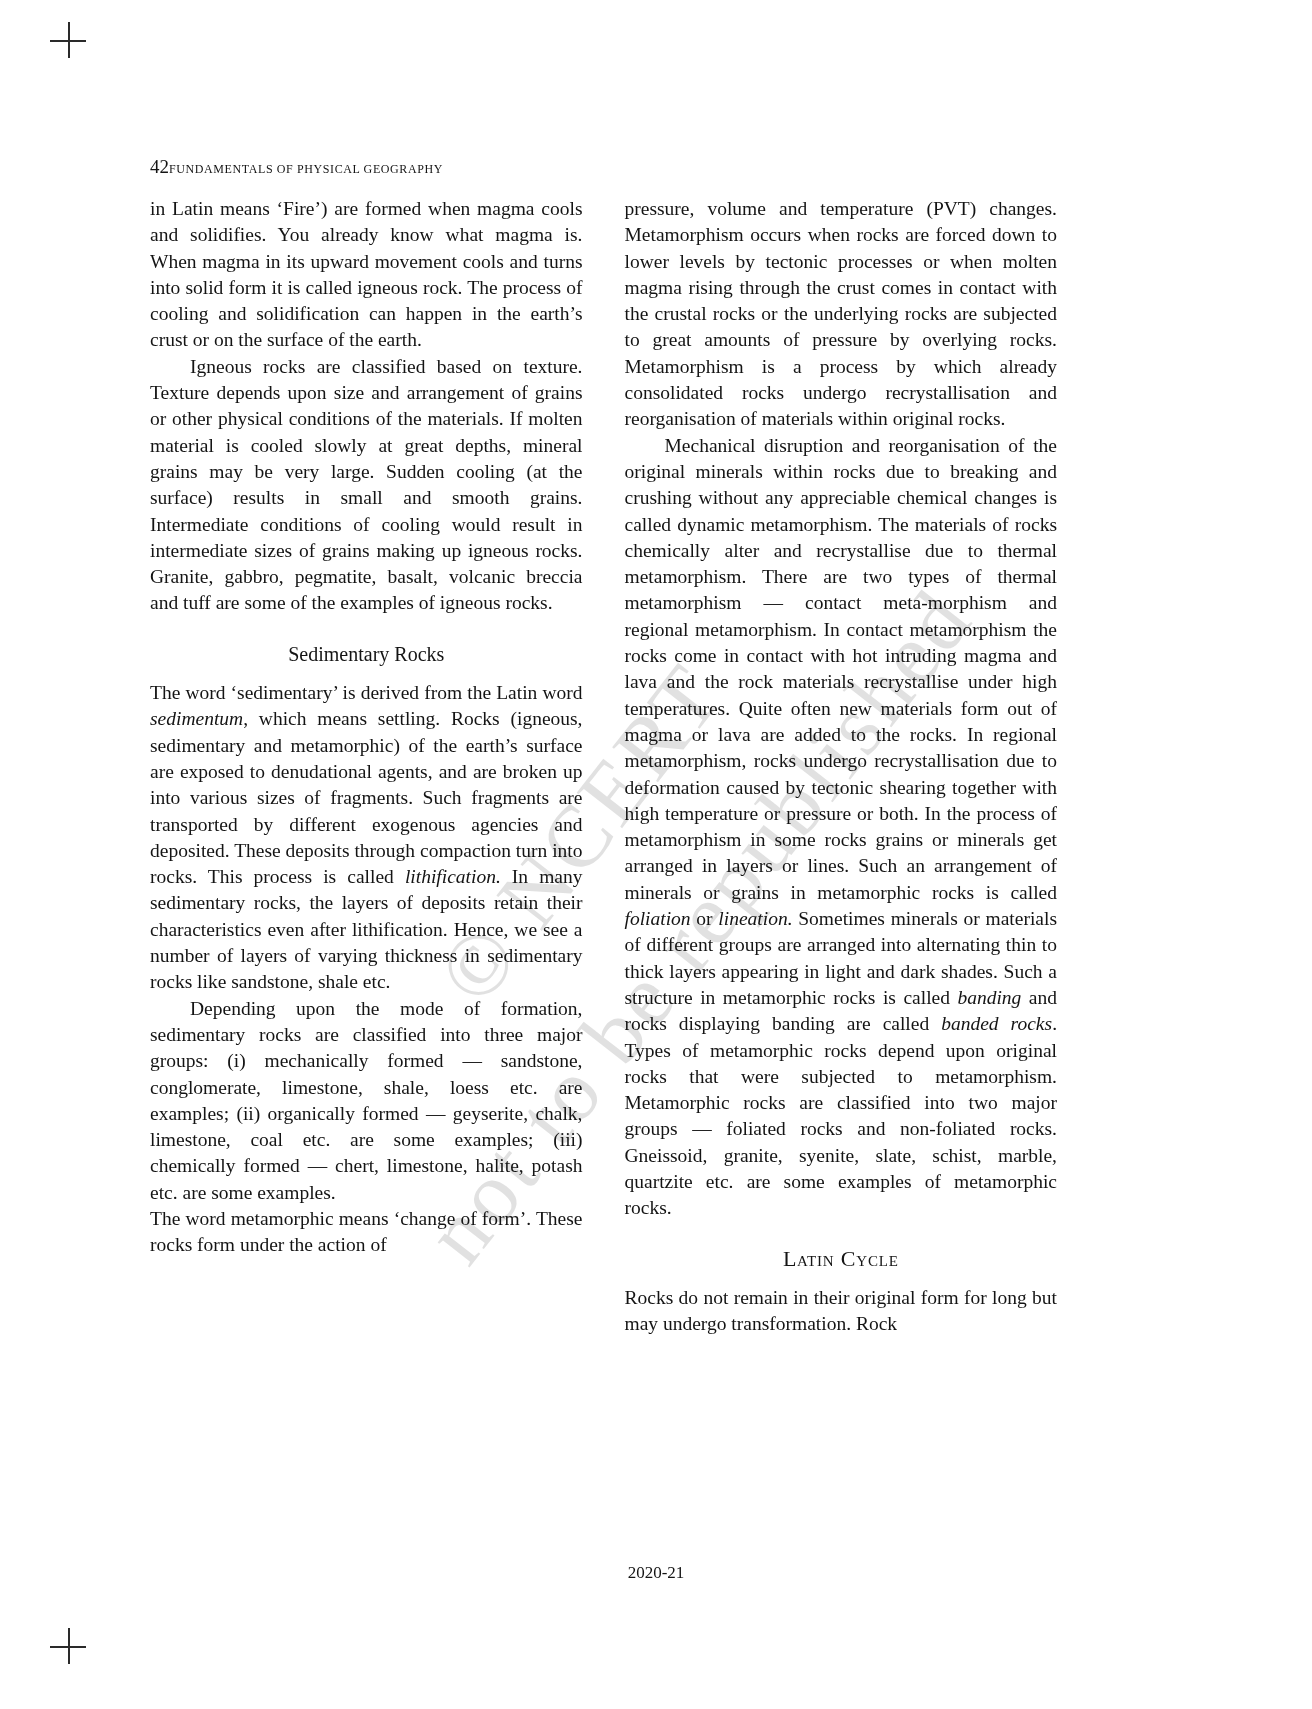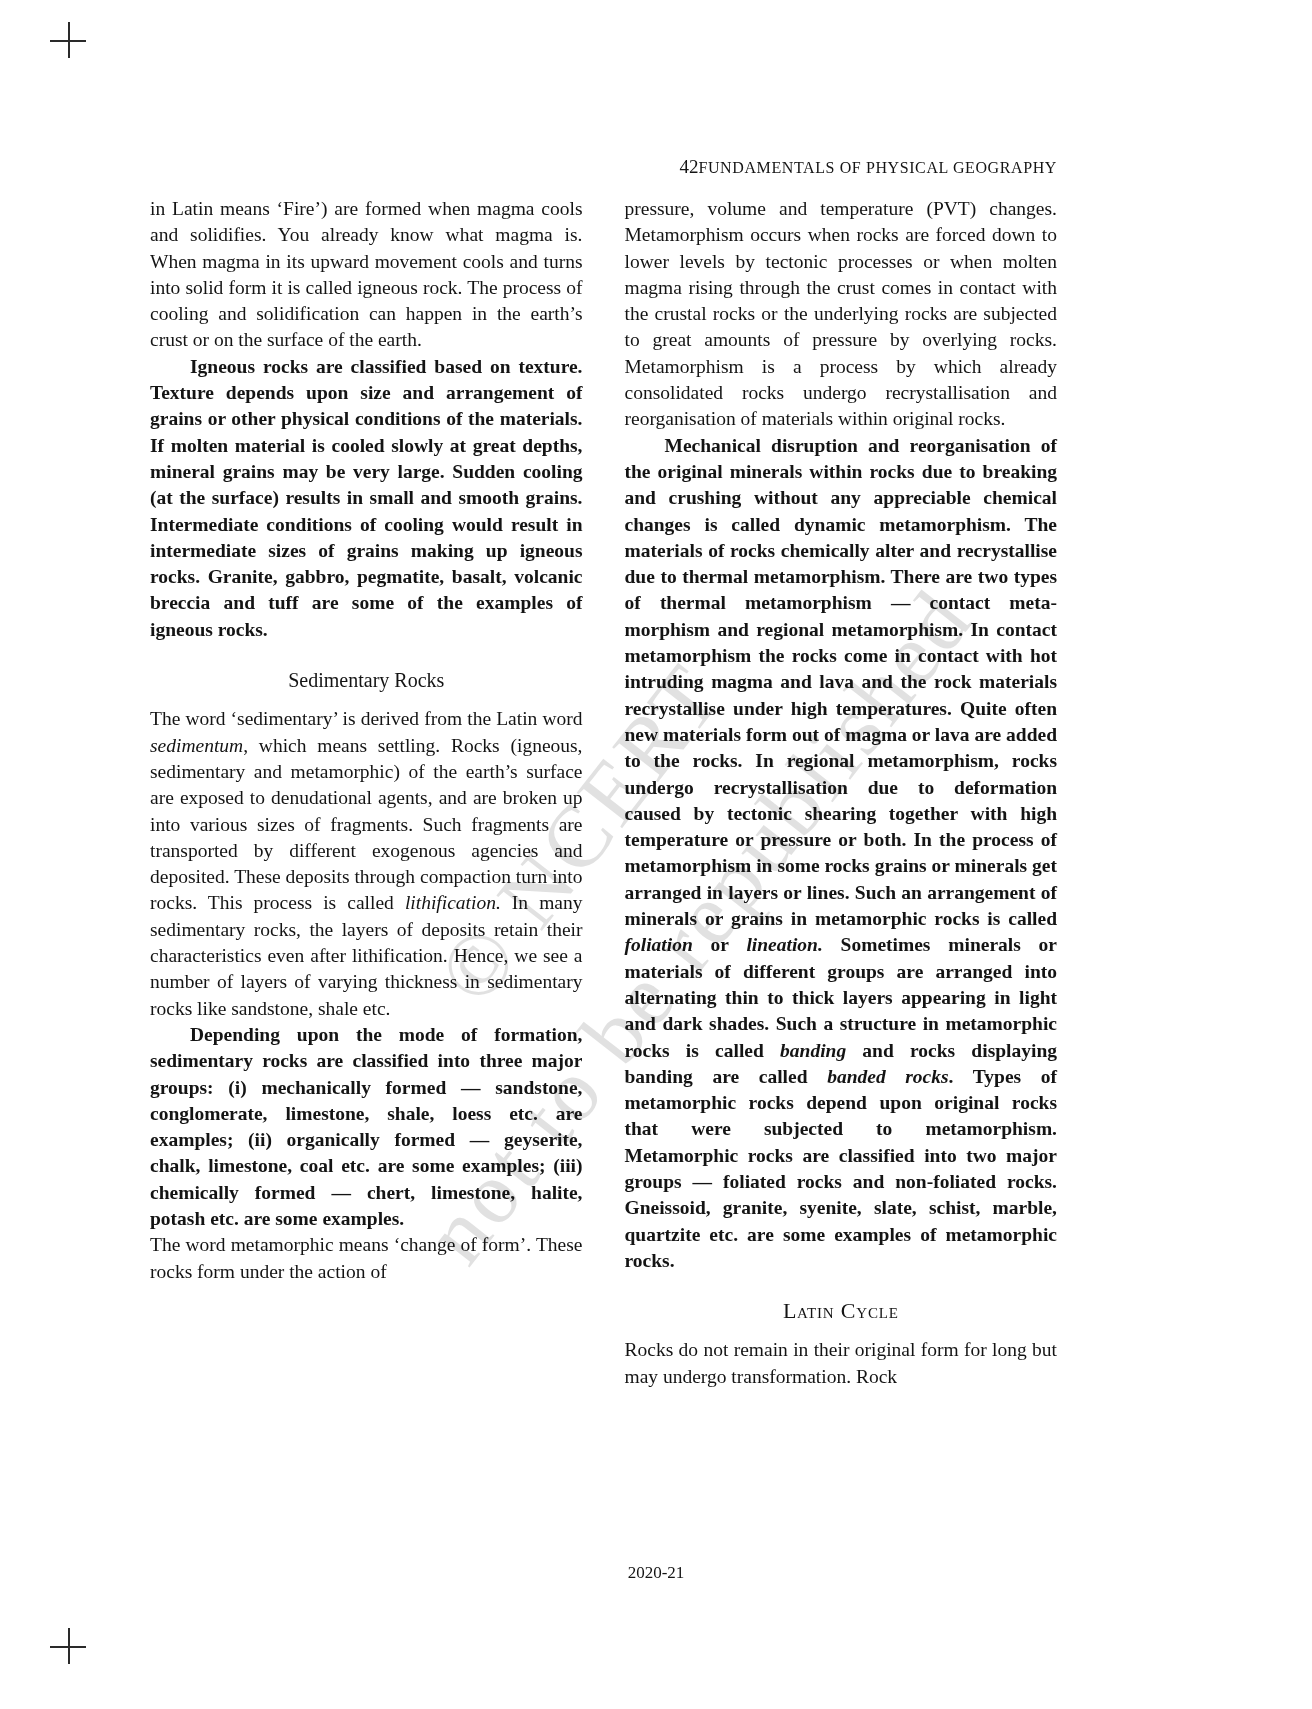--- a/index.html
+++ b/index.html
@@ -16,38 +16,38 @@
   
   .cropmark { position: absolute; width: 36px; height: 36px; }
   .cropmark::before { content: ""; position: absolute; left: 0; right: 0; top: 50%; height: 1.6px; background: #2a2a2a; }
   .cropmark::after  { content: ""; position: absolute; top: 0; bottom: 0; left: 50%; width: 1.6px; background: #2a2a2a; }
   .cm-tl { left: 50px; top: 22px; }
   .cm-bl { left: 50px; top: 1628px; }
 
   
   .header {
     position: absolute; left: 150px; width: 907px; top: 156px;
-    display: flex; justify-content: flex-end; align-items: baseline;
+    display: flex; justify-content: flex-start; align-items: baseline;
   }
   .page-number { font-size: 19px; }
-  .running-head { font-size: 16px; letter-spacing: 0.6px; }
+  .running-head { font-size: 12px; letter-spacing: 0.6px; }
 
   
   .content {
     position: absolute; left: 150px; top: 196px; width: 907px;
     display: flex; gap: 42px;
   }
   .column {
     width: 436px;
     text-align: justify;
     font-size: 19.5px;
     line-height: 26.3px;
   }
   p.body-para { margin: 0; }
-  p.indent { text-indent: 40px; font-weight: bold; }
+  p.indent { text-indent: 40px; }
   h2.section-heading {
     font-size: 20px; font-weight: normal;
     margin: 24px 0 13px 0;
     text-align: center;
   }
   h2.smallcaps {
     font-variant: small-caps;
     font-size: 22px;
     letter-spacing: 0.8px;
   }

